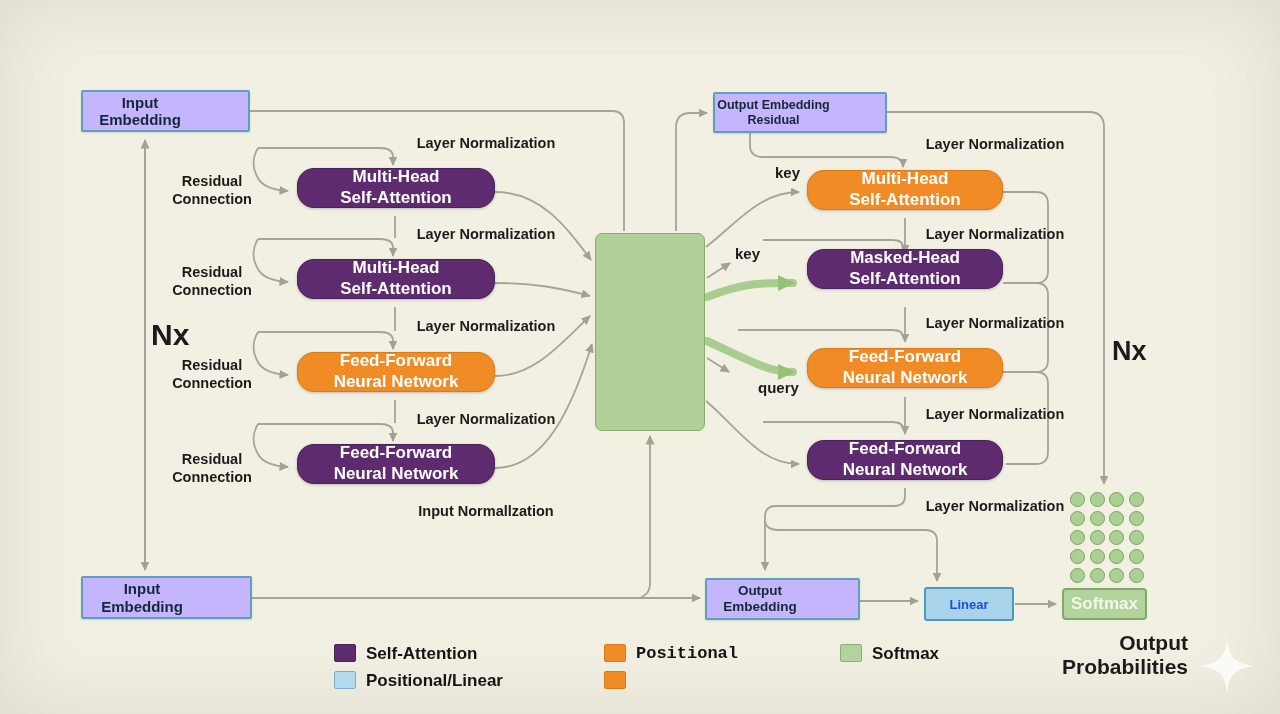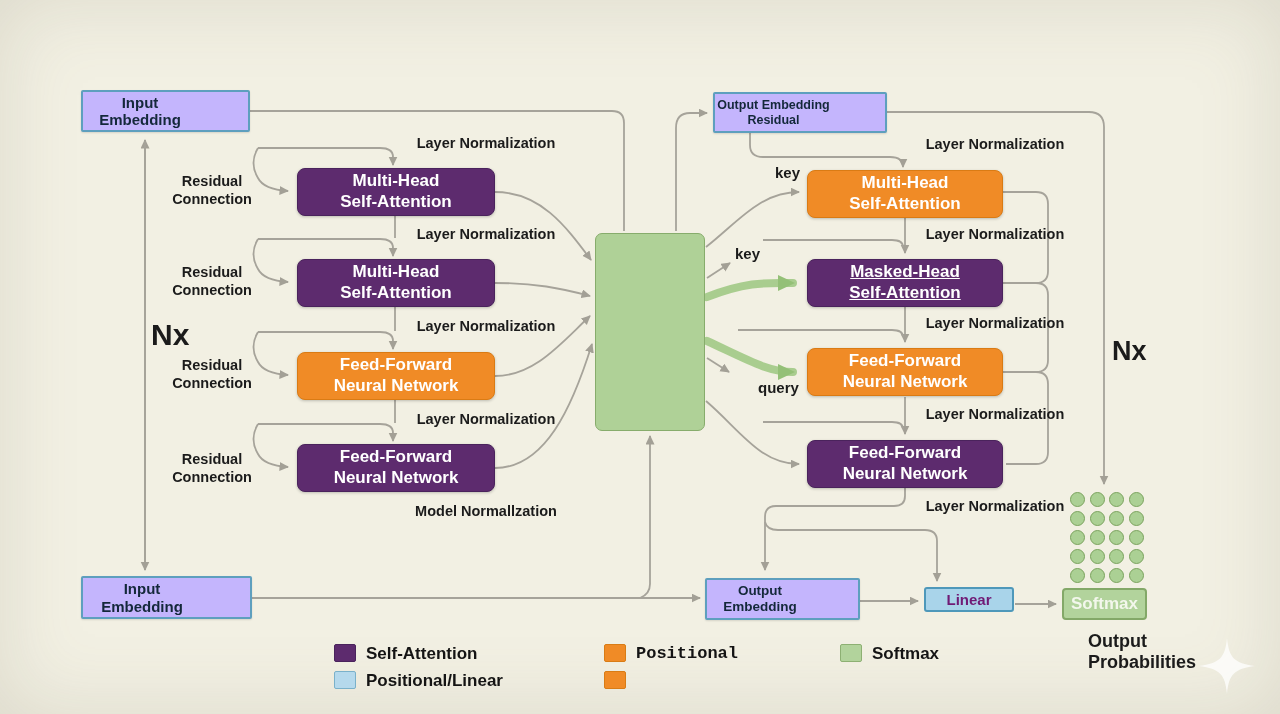--- a/index.html
+++ b/index.html
@@ -19,38 +19,38 @@
        border:2px solid #5e9fbe;border-radius:2px;box-sizing:border-box;
        box-shadow:0 1px 2px rgba(0,0,0,.12);}
   .emb-label{flex:1;display:flex;flex-direction:column;align-items:center;justify-content:center;
        font-weight:700;color:#14283a;text-align:center;line-height:1.15;}
   .emb-tex{background-color:#2fb4b2;border-left:1px solid #1f9898;
        background-image:
          radial-gradient(circle, rgba(255,255,255,.55) 1.4px, transparent 2px),
          radial-gradient(circle, rgba(10,105,105,.55) 1.4px, transparent 2px);
        background-size:9px 9px,9px 9px;background-position:0 0,4px 5px;}
   
-  .block{position:absolute;width:198px;height:48px;border-radius:8px;box-sizing:border-box;
+  .block{position:absolute;width:198px;height:40px;border-radius:17px;box-sizing:border-box;
        display:flex;flex-direction:column;align-items:center;justify-content:center;
        color:#fff;font-size:17px;font-weight:700;line-height:1.22;
        box-shadow:0 1px 3px rgba(0,0,0,.22);}
   .purple{background:#5d2b6e;border:1px solid #4a235c;}
   .orange{background:#f08b26;border:1px solid #da7b14;}
   .green-panel{position:absolute;left:595px;top:233px;width:110px;height:198px;
        background:#afd197;border:1.5px solid #87ac6c;border-radius:7px;box-sizing:border-box;}
   
   .lbl{position:absolute;color:#1b1b1b;font-weight:700;}
   .ln{width:170px;text-align:center;font-size:14.5px;}
   .res{width:130px;text-align:center;font-size:14.5px;line-height:1.25;}
   .edge{font-size:15px;}
   .nx{font-size:30px;}
   
-  .linear-box{position:absolute;left:924px;top:587px;width:90px;height:25px;background:#a9d4ea;
+  .linear-box{position:absolute;left:924px;top:587px;width:90px;height:34px;background:#a9d4ea;
        border:2px solid #4e98ba;border-radius:3px;box-sizing:border-box;display:flex;align-items:center;
-       justify-content:center;font-weight:700;font-size:15px;color:#701a75;}
+       justify-content:center;font-weight:700;font-size:13px;color:#1d4ed8;}
   .softmax-box{position:absolute;left:1062px;top:588px;width:85px;height:32px;background:#b2d39c;
        border:2px solid #83a868;border-radius:4px;box-sizing:border-box;display:flex;align-items:center;
        justify-content:center;font-weight:700;font-size:17px;color:#f3f7ec;}
   .dots{position:absolute;left:1070px;top:492px;display:grid;
        grid-template-columns:repeat(4,15px);grid-auto-rows:15px;gap:4px 4.5px;}
   .dot{width:15px;height:15px;border-radius:50%;background:#abd094;border:1.5px solid #7ba35e;box-sizing:border-box;}
   
   .sw{position:absolute;width:22px;height:18px;border-radius:2px;box-sizing:border-box;}
   .sw-purple{background:#5d2b6e;border:1px solid #4a235c;}
   .sw-blue{background:#b5d9ec;border:1px solid #7ab1ca;}
@@ -177,39 +177,39 @@
   </div>
   <div class="lbl res" style="left:147px;top:450px;">
     <div>Residual</div>
     <div>Connection</div>
   </div>
 
   <div class="lbl ln" style="left:401px;top:135px;">Layer Normalization</div>
   <div class="lbl ln" style="left:401px;top:226px;">Layer Normalization</div>
   <div class="lbl ln" style="left:401px;top:318px;">Layer Normalization</div>
   <div class="lbl ln" style="left:401px;top:411px;">Layer Normalization</div>
-  <div class="lbl ln" style="left:401px;top:503px;">Model Normallzation</div>
+  <div class="lbl ln" style="left:401px;top:503px;">Input Normallzation</div>
 
   <div class="lbl nx" style="left:151px;top:318px;">Nx</div>
 
   <div class="green-panel"></div>
 
   <div class="emb" style="left:713px;top:92px;width:174px;height:41px;">
     <span class="emb-label" style="font-size:12.5px;">
       <span>Output Embedding</span>
       <span>Residual</span>
     </span>
     <span class="emb-tex" style="width:52px;"></span>
   </div>
 
   <div class="block orange" style="left:807px;top:170px;width:196px;">
     <span>Multi-Head</span>
     <span>Self-Attention</span>
   </div>
-  <div class="block purple" style="left:807px;top:259px;width:196px;text-decoration:underline;">
+  <div class="block purple" style="left:807px;top:249px;width:196px;">
     <span>Masked-Head</span>
     <span>Self-Attention</span>
   </div>
   <div class="block orange" style="left:807px;top:348px;width:196px;">
     <span>Feed-Forward</span>
     <span>Neural Network</span>
   </div>
   <div class="block purple" style="left:807px;top:440px;width:196px;">
     <span>Feed-Forward</span>
     <span>Neural Network</span>
@@ -252,21 +252,21 @@
       <span class="dot"></span>
       <span class="dot"></span>
       <span class="dot"></span>
       <span class="dot"></span>
       <span class="dot"></span>
       <span class="dot"></span>
       <span class="dot"></span>
       <span class="dot"></span>
       <span class="dot"></span>
     </div>
-  <div class="lbl" style="left:1088px;top:631px;width:160px;text-align:left;font-size:18px;">Output Probabilities</div>
+  <div class="lbl" style="left:1028px;top:631px;width:160px;text-align:right;font-size:21px;">Output Probabilities</div>
 
   <div>
     <span class="sw sw-purple" style="left:334px;top:644px;"></span>
     <span class="leg-label" style="left:366px;top:644px;">Self-Attention</span>
     <span class="sw sw-blue" style="left:334px;top:671px;"></span>
     <span class="leg-label" style="left:366px;top:671px;">Positional/Linear</span>
     <span class="sw sw-orange" style="left:604px;top:644px;"></span>
     <span class="leg-label" style="left:636px;top:644px;font-family:Liberation Mono, monospace;">Positional</span>
     <span class="sw sw-orange" style="left:604px;top:671px;"></span>
     <span class="leg-label" style="left:636px;top:671px;margin-top:47px;">Encoding</span>

